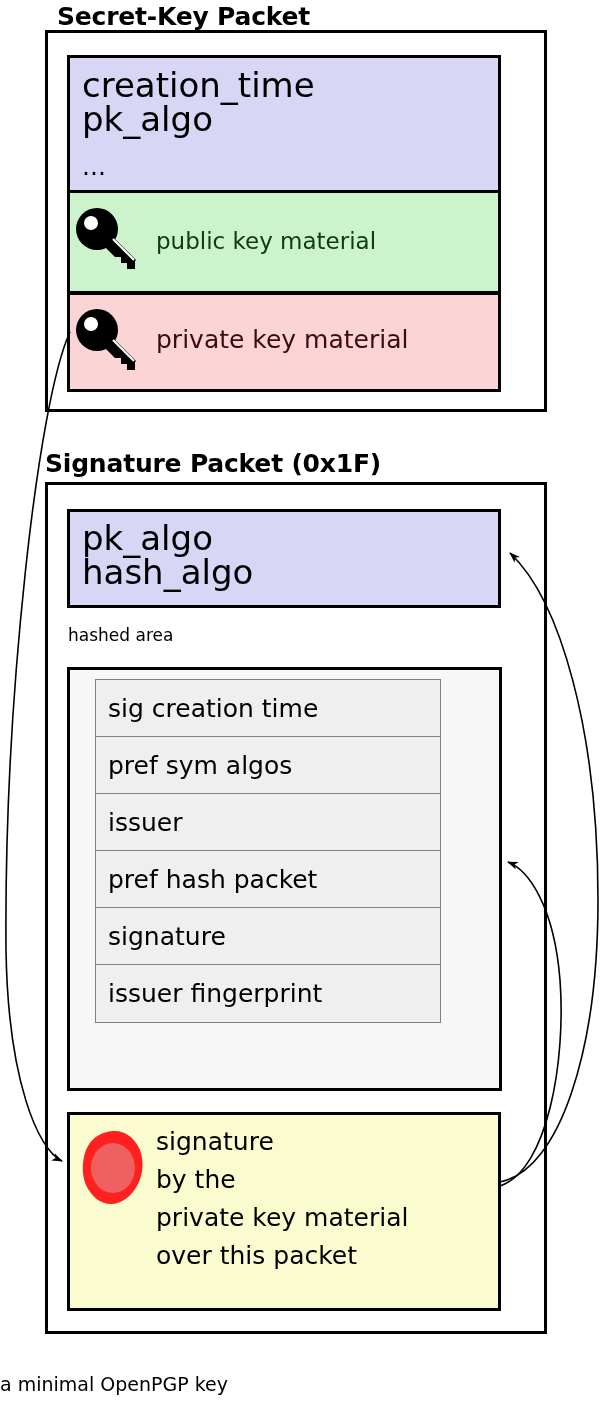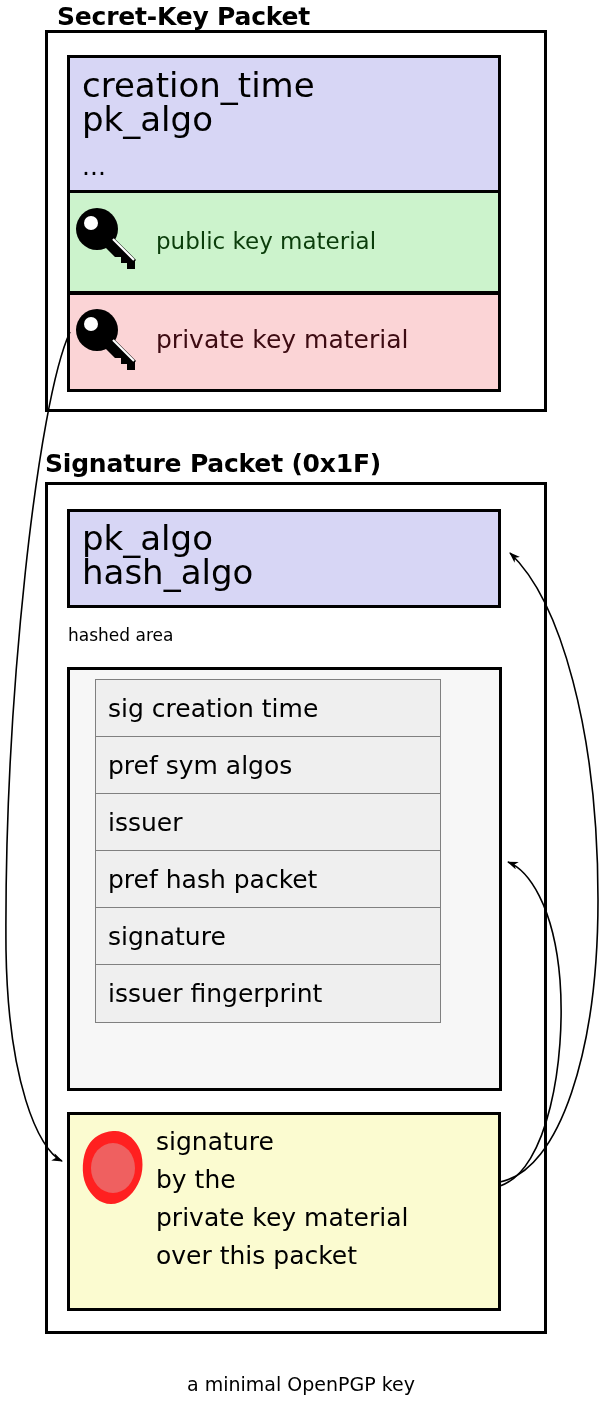--- a/index.html
+++ b/index.html
@@ -143,21 +143,20 @@
     left: 0; top: 0;
     width: 602px; height: 1406px;
     pointer-events: none;
   }
 
   
   #caption {
     position: absolute;
     left: 0; top: 1373px;
     width: 602px;
-    text-align: center;
     font-size: 19px;
     color: #000;
   }
 </style>
 </head>
 <body>
 
 <div class="diagram">
 
   <div class="packet-title" id="secret-title">Secret-Key Packet</div>

